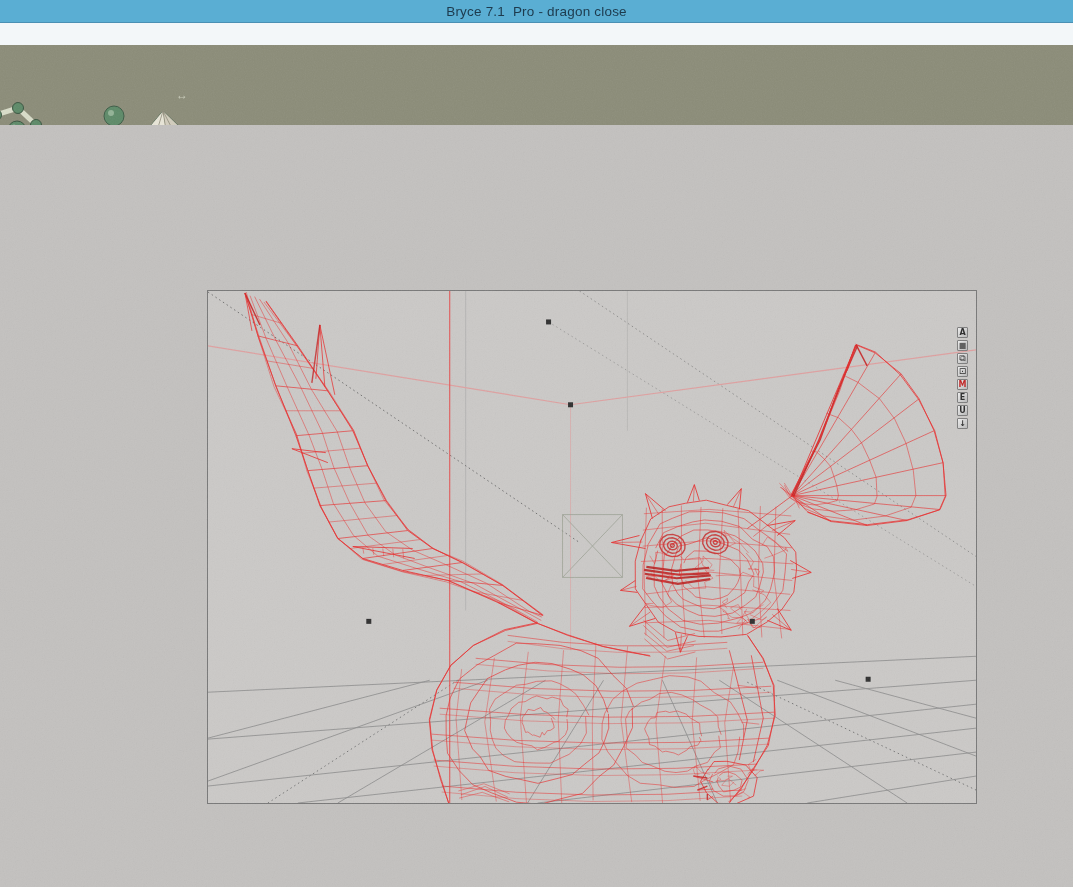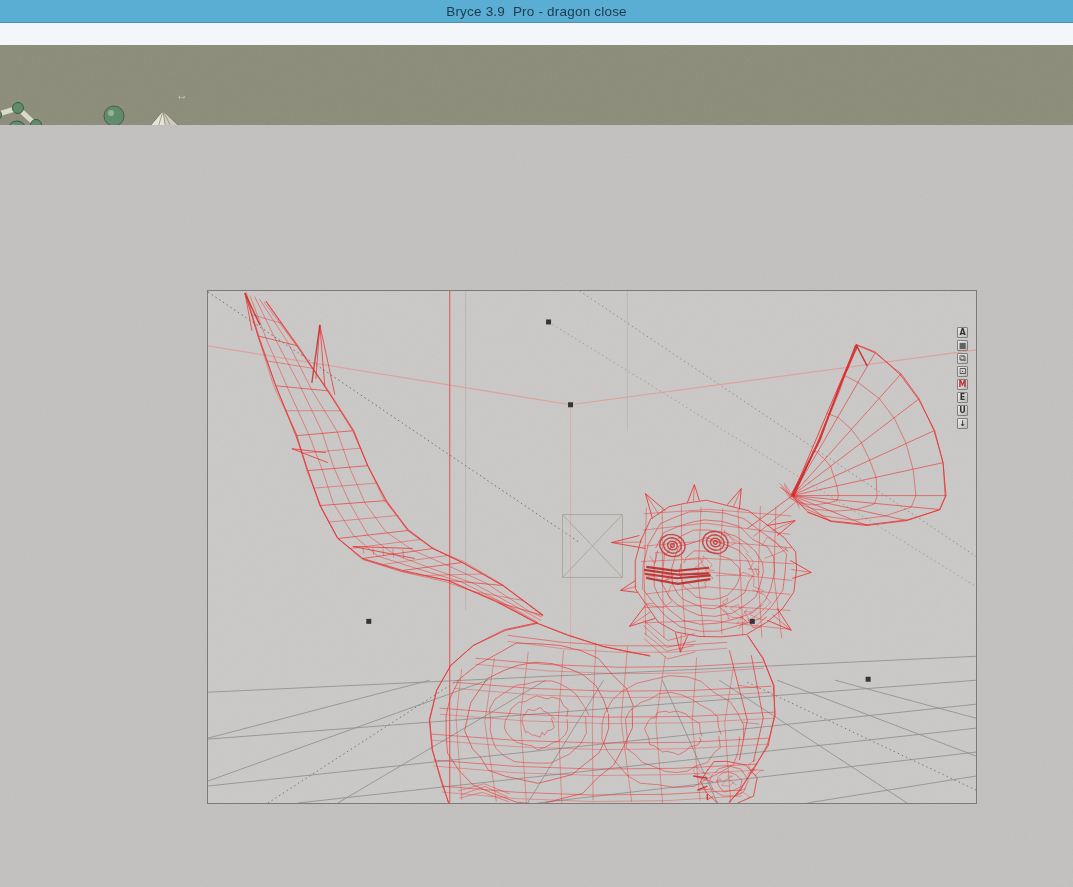--- a/index.html
+++ b/index.html
@@ -69,21 +69,21 @@
   .ctrl[data-name="group-display-button"],
   .ctrl[data-name="origin-button"]{font-size:9px;font-weight:normal;}
   
   .noise{position:absolute;left:0;top:45px;width:1073px;height:842px;
     pointer-events:none;z-index:6;}
 </style>
 </head>
 <body>
 
 <div class="titlebar" data-name="window-titlebar">
-  <span class="title" data-name="window-title">Bryce 3.9  Pro - dragon close</span>
+  <span class="title" data-name="window-title">Bryce 7.1  Pro - dragon close</span>
 </div>
 
 <div class="strip" data-name="menu-strip"></div>
 
 <div class="toolbar" data-name="create-palette">
   <span class="expand" data-name="palette-expand-handle">↔</span>
 
   <div class="palette-icon icon-tree" data-name="objects-tree-icon">
     <svg width="76" height="62" viewBox="0 0 76 62" data-name="objects-tree-graphic">
       <g stroke="#d9ddc9" stroke-width="5" stroke-linecap="round">

